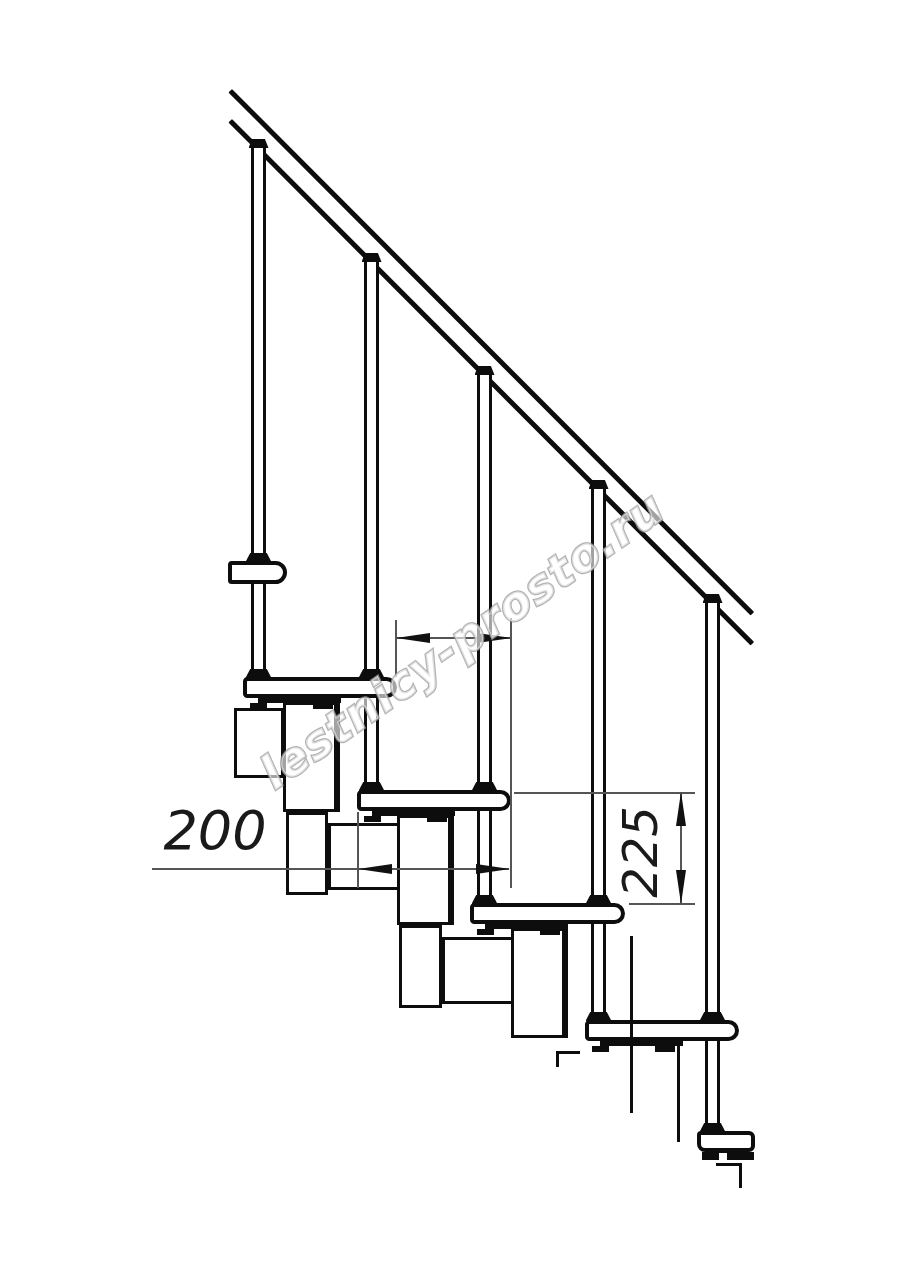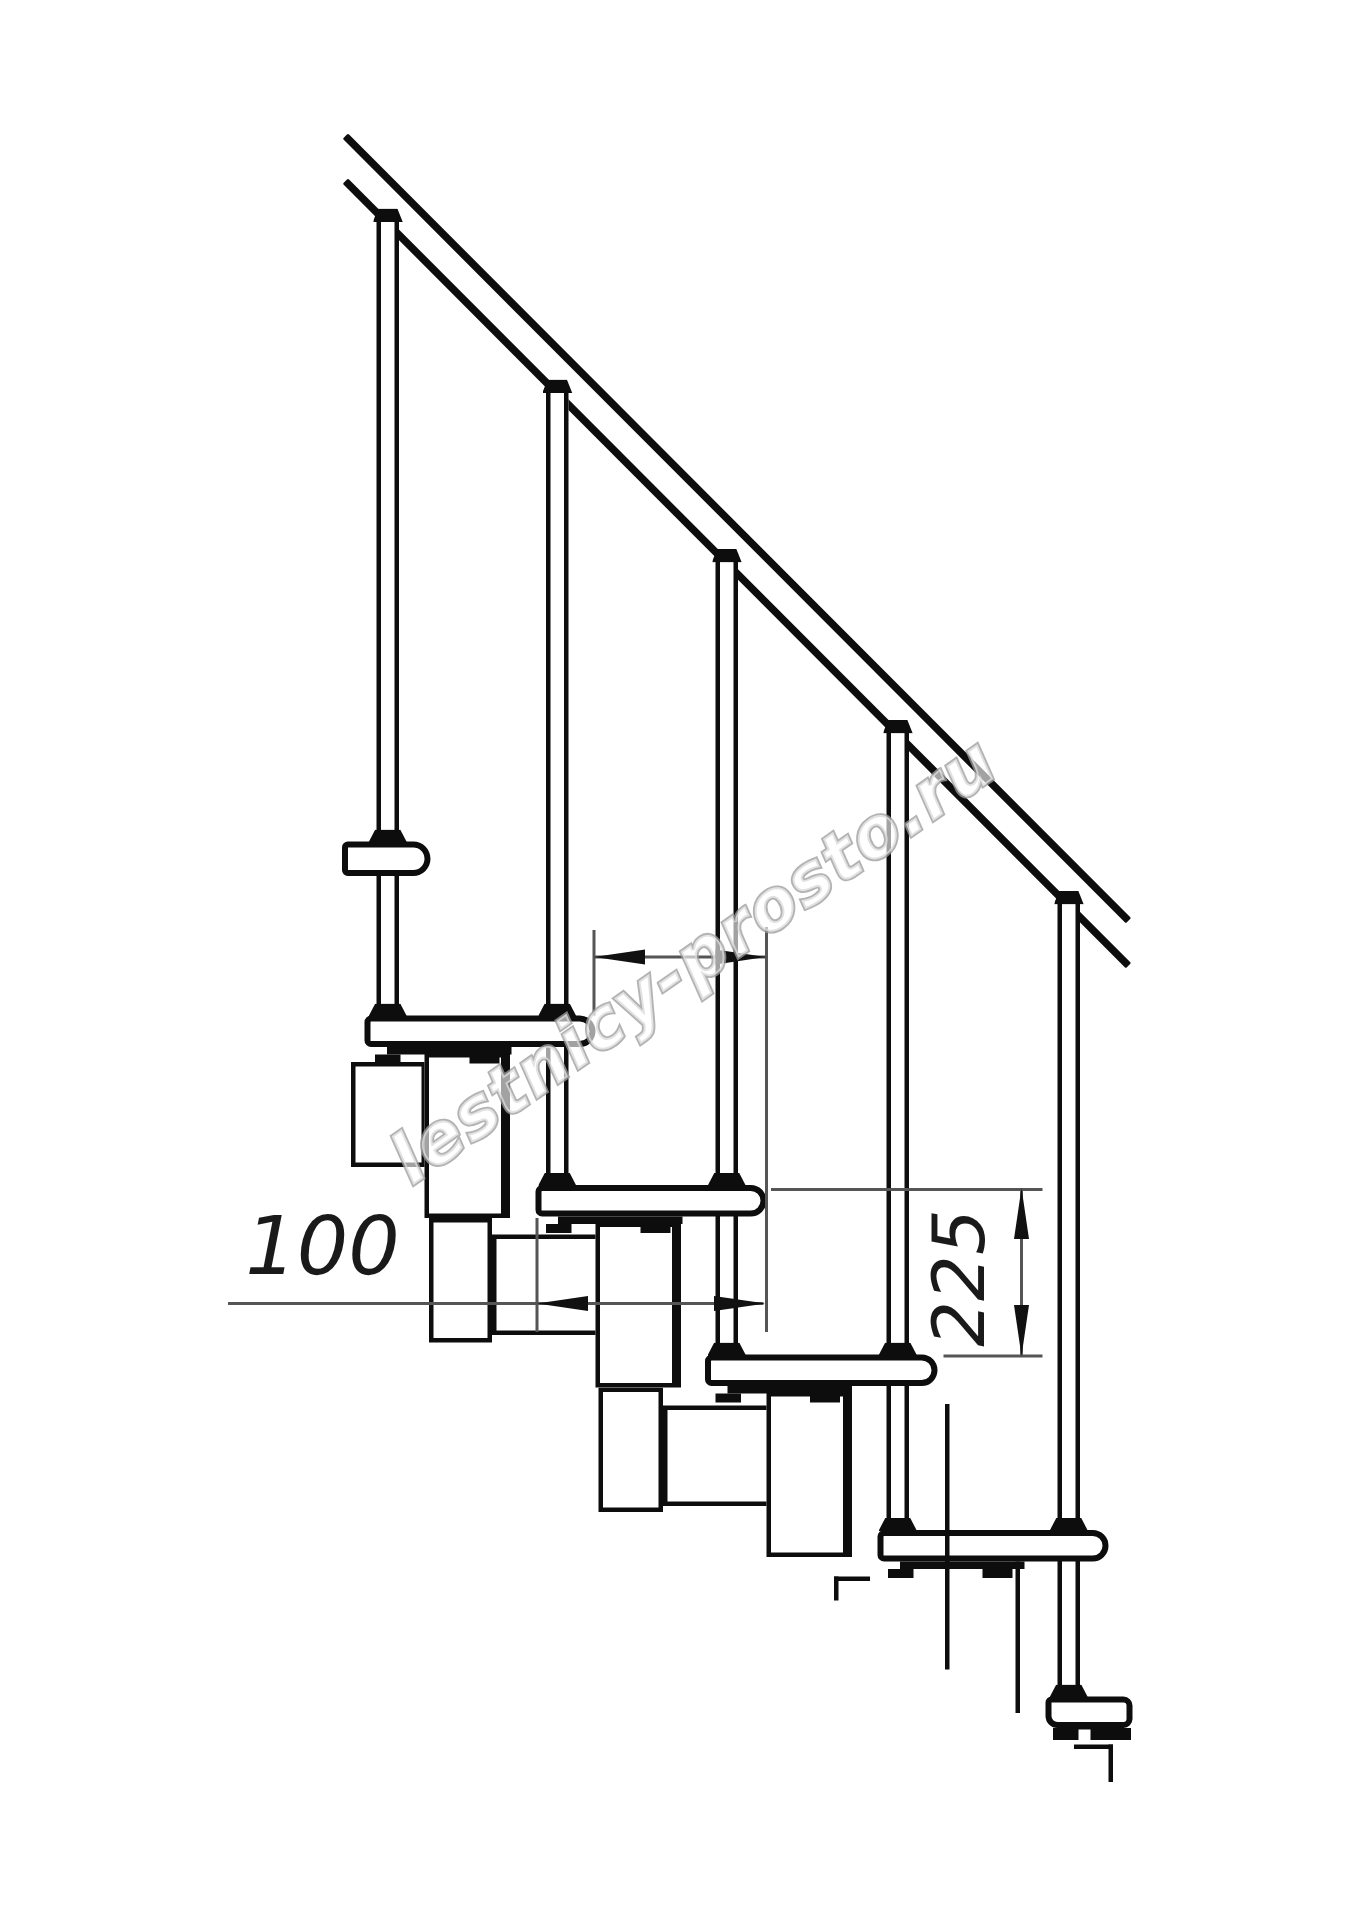--- a/index.html
+++ b/index.html
@@ -31,21 +31,21 @@
              transform:rotate(-35deg);transform-origin:50% 50%;
              font-size:46px;font-weight:bold;font-style:italic;letter-spacing:1px;
              color:rgba(255,255,255,0.62);
              -webkit-text-stroke:2.5px rgba(158,158,158,0.78);
              paint-order:stroke fill;white-space:nowrap;text-align:center;line-height:80px;}
 </style>
 </head>
 <body>
 
 <div id="canvas">
-  <div class="dimlabel" id="dim-label-depth">100</div>
+  <div class="dimlabel" id="dim-label-depth">200</div>
   <div class="dimlabel" id="dim-label-rise">225</div>
   <div id="watermark">lestnicy-prosto.ru</div>
 <div class="rail" style="left: 232px; top: 89px; width: 739px; height: 5px; transform: rotate(45.05deg);"></div>
     <div class="rail" style="left: 232px; top: 119px; width: 739px; height: 5px; transform: rotate(45.05deg);"></div>
     <div class="post" style="left: 251px; top: 147px; width: 15px; height: 530px;"></div>
     <div class="cap" style="left: 248.5px; top: 139px; width: 20px; height: 9px;"></div>
     <div class="cap" style="left: 245.5px; top: 553px; width: 26px; height: 9px;"></div>
     <div class="cap" style="left: 245.5px; top: 669px; width: 26px; height: 9px;"></div>
     <div class="post" style="left: 364px; top: 261px; width: 15px; height: 529px;"></div>
     <div class="cap" style="left: 361.5px; top: 253px; width: 20px; height: 9px;"></div>

